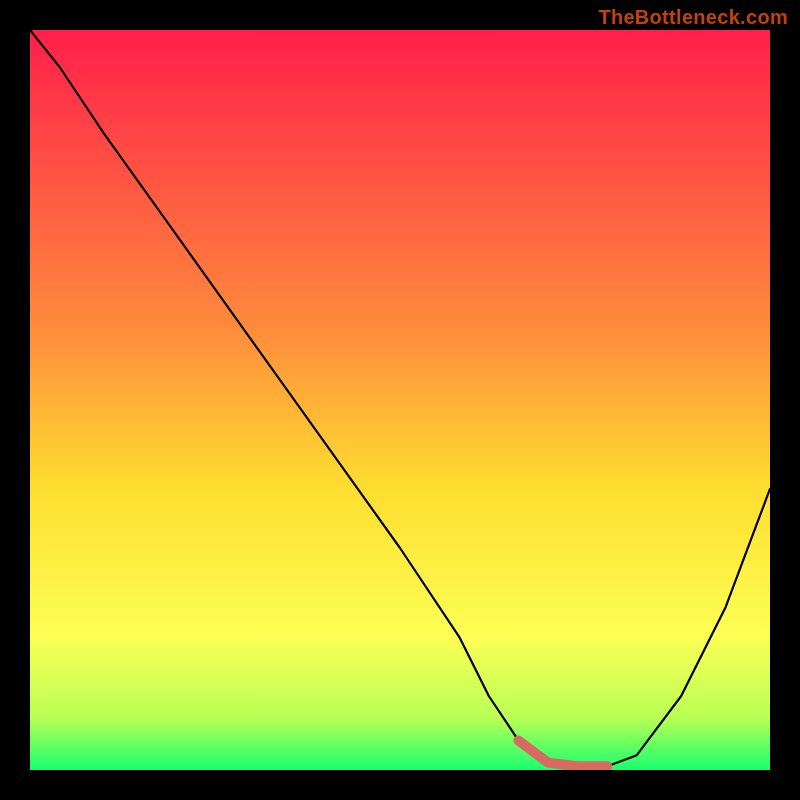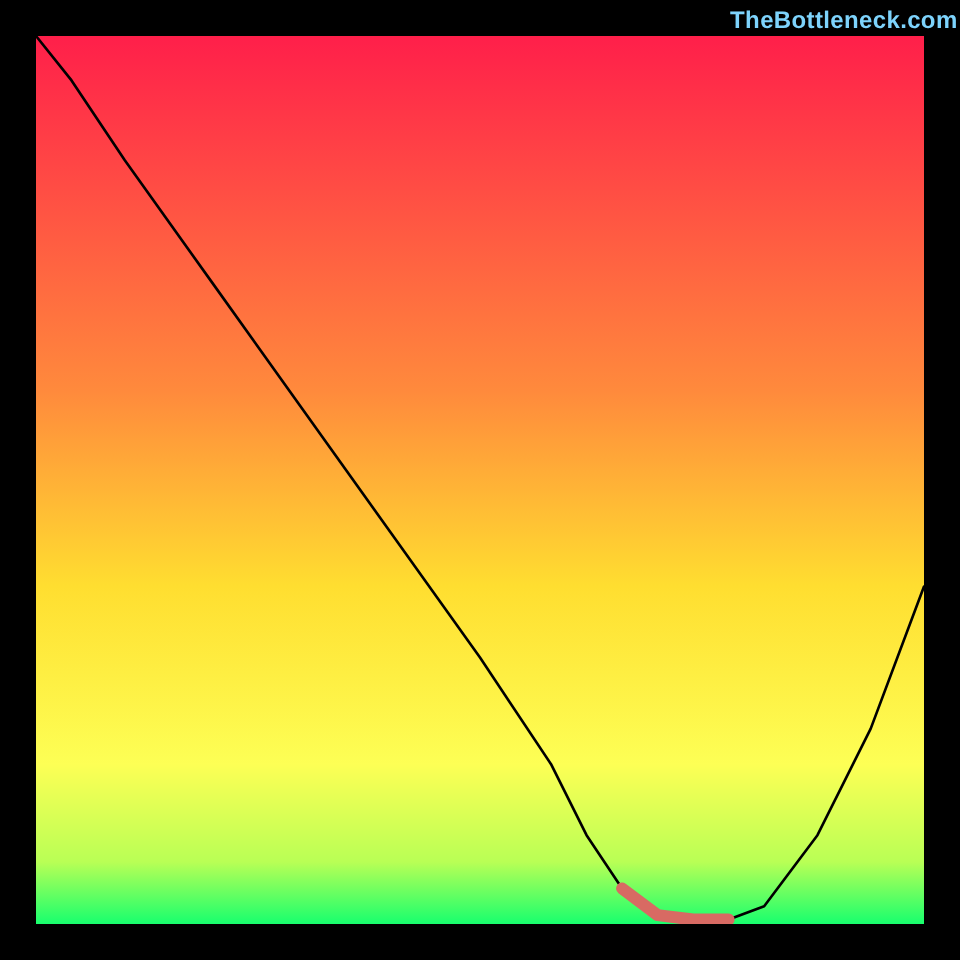--- a/index.html
+++ b/index.html
@@ -14,22 +14,22 @@
 
   .stage {
     position: relative;
     width: 800px;
     height: 800px;
   }
 
   .watermark {
     position: absolute;
     top: 6px;
-    right: 2px;
-    color: #7dd3fc;
+    right: 12px;
+    color: #c2410c;
     font-size: 20px;
     font-weight: 600;
     letter-spacing: 0.3px;
     user-select: none;
   }
 
   svg {
     position: absolute;
     left: 0;
     top: 0;

